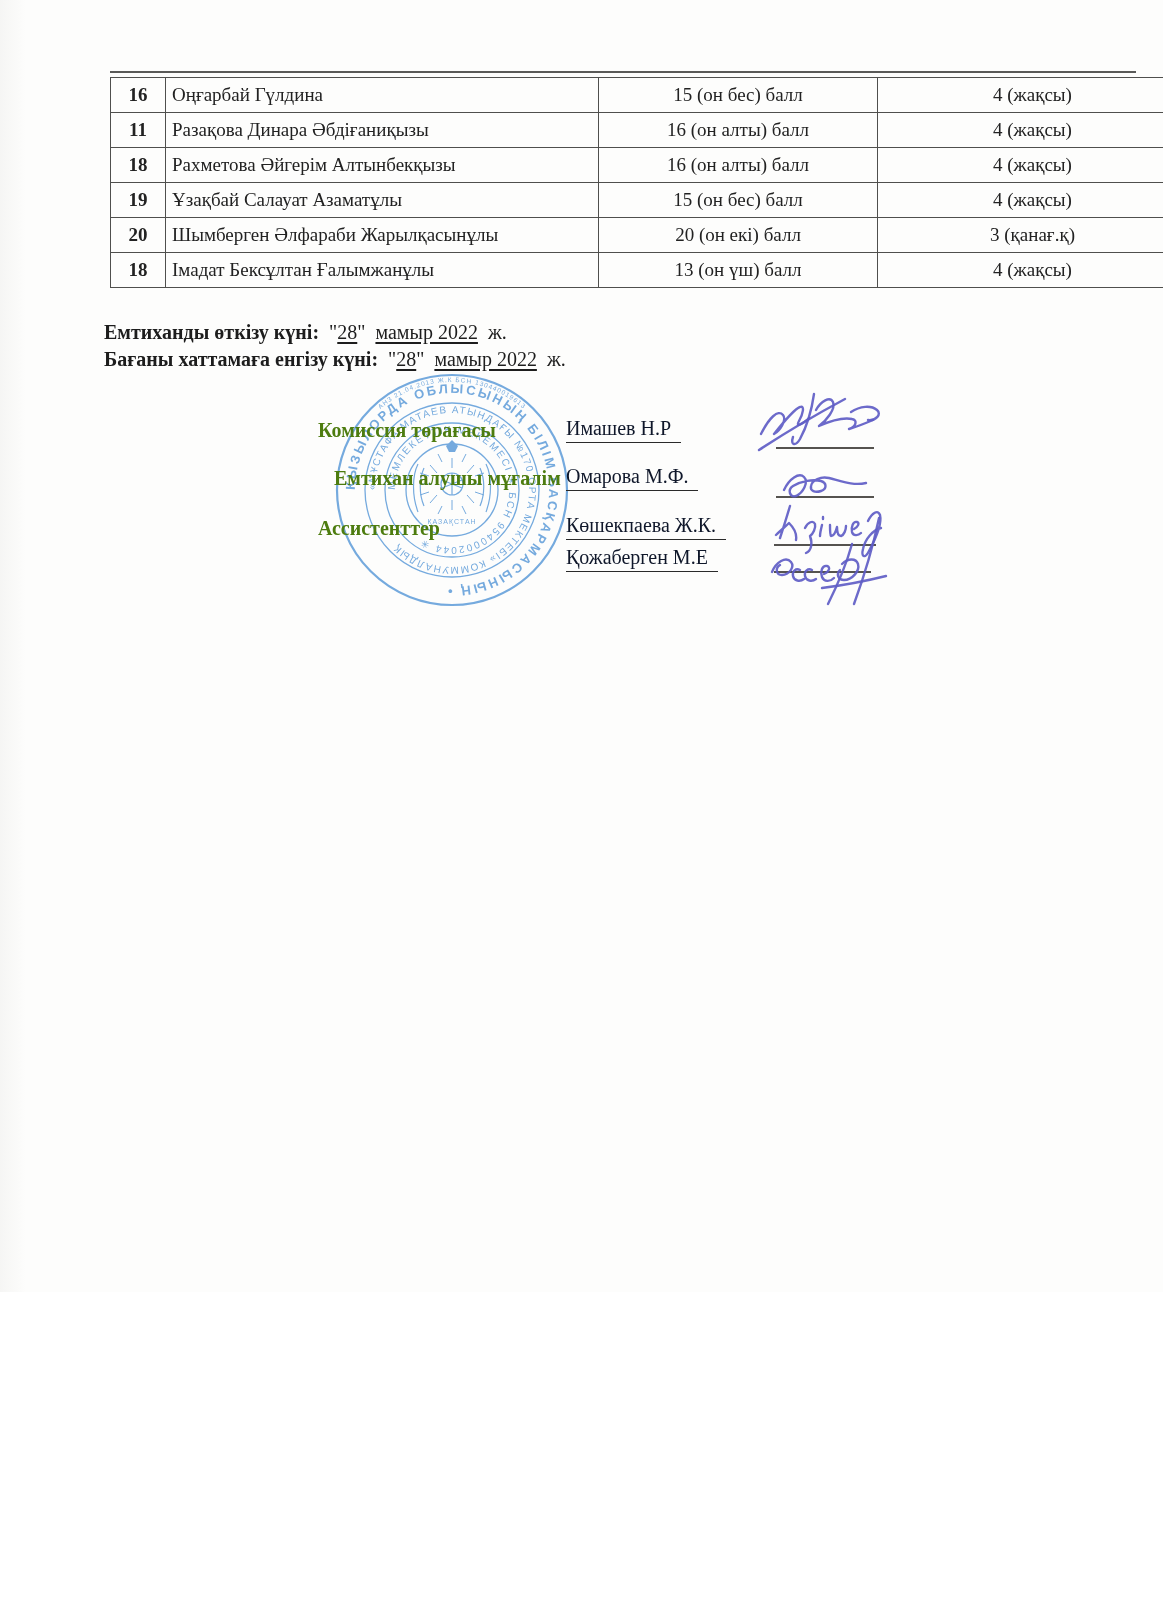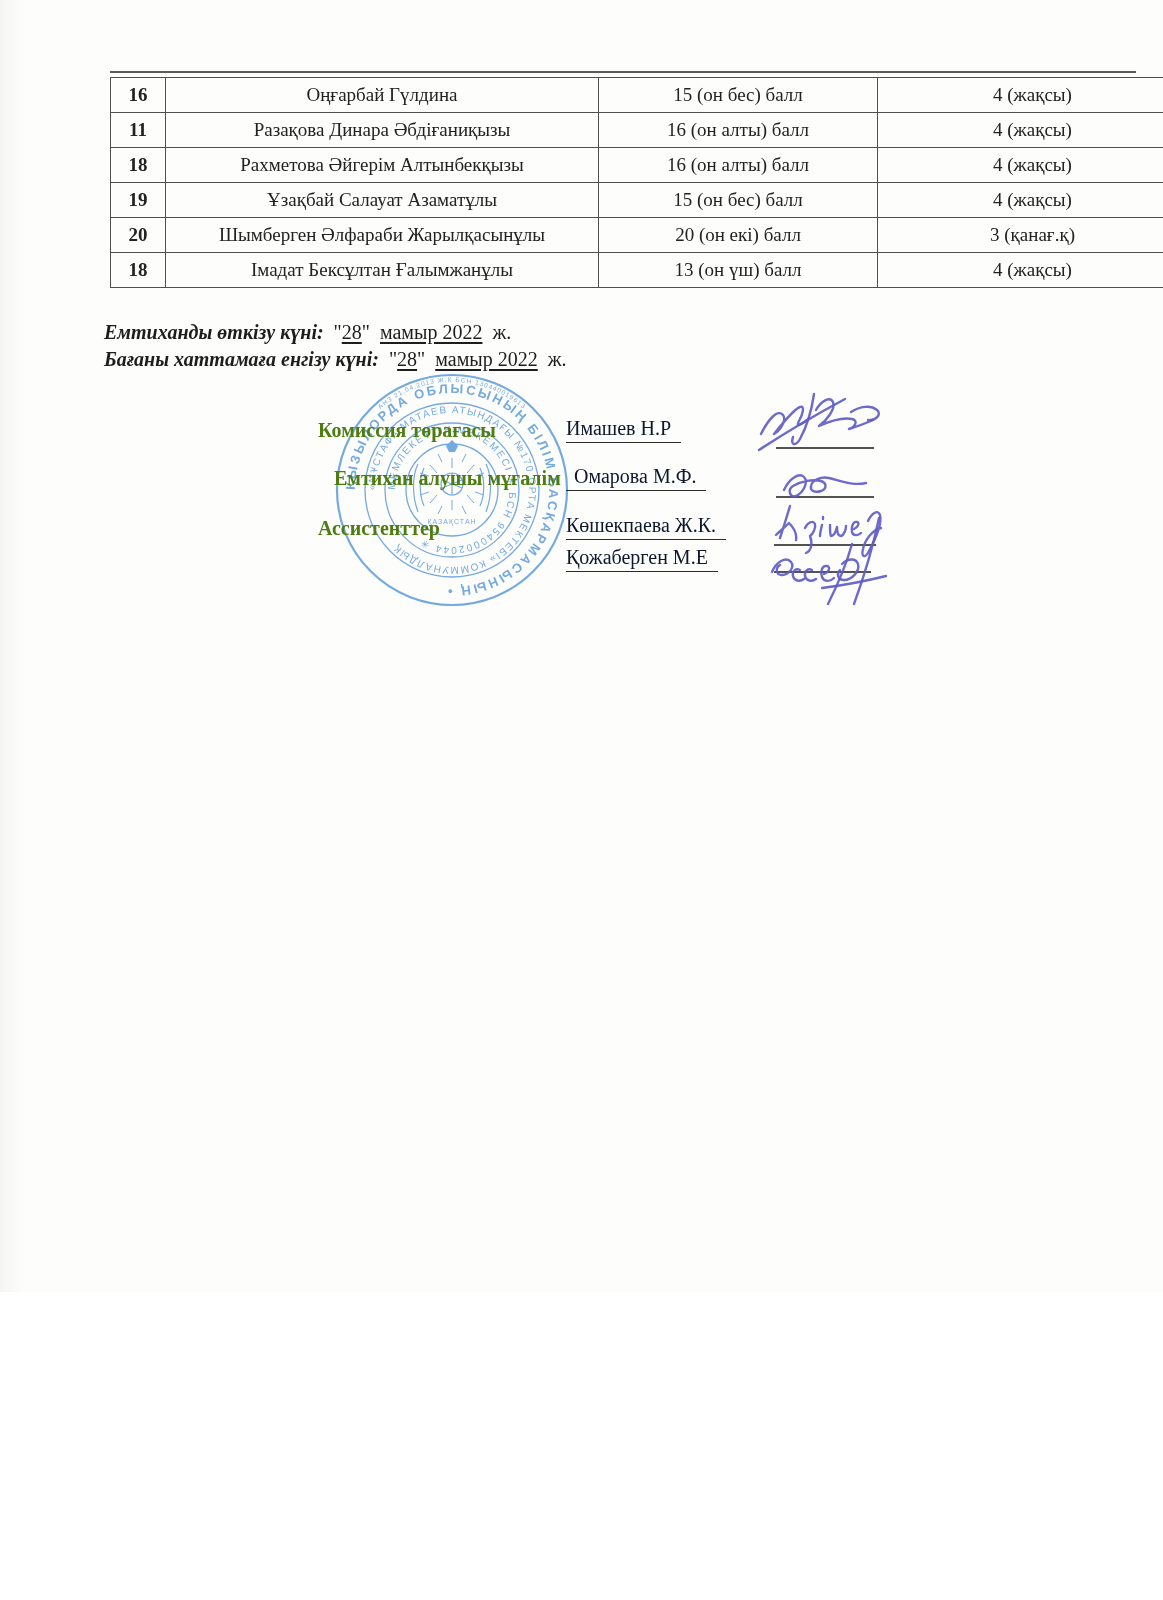--- a/index.html
+++ b/index.html
@@ -26,27 +26,27 @@
     position:absolute;left:110px;top:77px;width:1026px;
     border-collapse:collapse;table-layout:fixed;
     font-size:19px;color:#222;
   }
   table.results td{
     border:1.6px solid #4f4f4d;
     height:34px;padding:0 6px;
     white-space:nowrap;overflow:hidden;
   }
   td.c-num{width:42px;text-align:center;font-weight:bold;}
-  td.c-name{width:420px;text-align:center;padding-left:9px;}
+  td.c-name{width:420px;text-align:left;padding-left:9px;}
   td.c-score{width:266px;text-align:center;}
   td.c-grade{width:297px;text-align:center;}
 
   
   .dates{position:absolute;left:104px;top:319px;font-size:20px;line-height:27px;}
-  .date-line .lbl{font-weight:bold;font-style:italic;}
+  .date-line .lbl{font-weight:bold;}
   .date-line .val{font-weight:normal;}
   .date-line .u{text-decoration:underline;text-underline-offset:3px;}
   .date-line .gap{display:inline-block;width:5px;}
 
   
   .stamp{position:absolute;left:334px;top:372px;width:236px;height:236px;z-index:1;opacity:.85;}
   .stamp text{font-family:"Liberation Sans","DejaVu Sans",sans-serif;fill:#5e9cd9;}
 
   
   .sig-role{
@@ -165,21 +165,21 @@
       <path d="M112,74 L118,68 L124,74 L121,80 L115,80 Z" fill="#5e9cd9" stroke="none"></path>
     </g>
     <text x="118" y="152" font-size="7" text-anchor="middle" letter-spacing="1">ҚАЗАҚСТАН</text>
   </svg>
 
   <div class="sig-role" style="top:419px;">Комиссия төрағасы</div>
   <div class="sig-role" style="top:467px;margin-left:16px;">Емтихан алушы мұғалім</div>
   <div class="sig-role" style="top:517px;">Ассистенттер</div>
 
   <div class="sig-name" style="top:417px;">Имашев Н.Р</div>
-  <div class="sig-name" style="top:465px;padding-left:8px;">Омарова М.Ф.</div>
+  <div class="sig-name" style="top:465px;">Омарова М.Ф.</div>
   <div class="sig-name" style="top:514px;">Көшекпаева Ж.К.</div>
   <div class="sig-name" style="top:546px;">Қожаберген М.Е</div>
 
   <div class="sig-line" style="left:776px;top:447px;width:98px;"></div>
   <div class="sig-line" style="left:776px;top:496px;width:98px;"></div>
   <div class="sig-line" style="left:774px;top:544px;width:102px;"></div>
   <div class="sig-line" style="left:774px;top:571px;width:97px;"></div>
 
   <svg class="sig-ink" style="left:755px;top:382px;" width="140" height="80" viewBox="0 0 140 80">
     <path d="M6,52 C14,36 23,27 28,33 C32,38 25,49 19,52 C27,42 39,27 45,25 C50,23 48,32 44,39 C40,46 48,42 54,36"></path>

